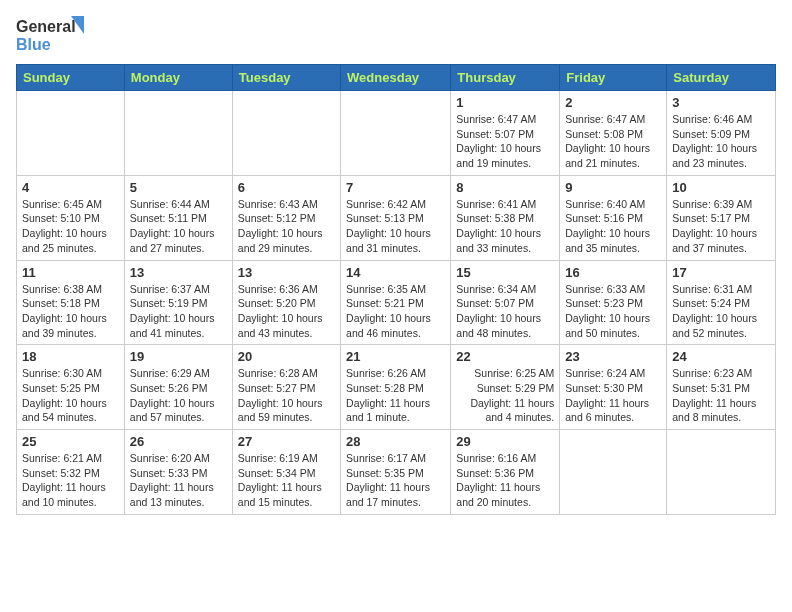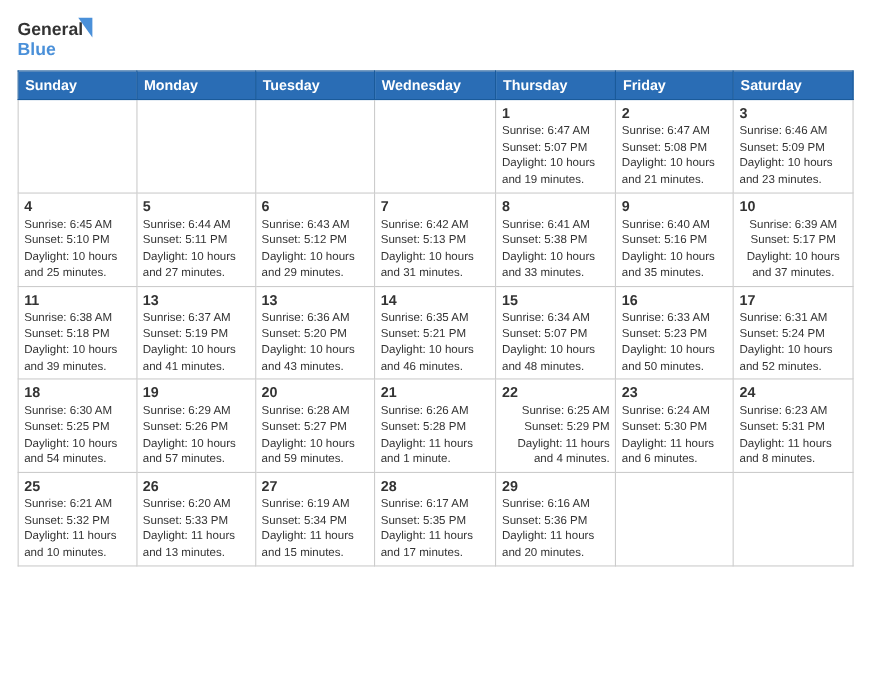--- a/index.html
+++ b/index.html
@@ -37,21 +37,21 @@
       font-size: 16px;
       color: #555;
     }
     .calendar {
       width: 100%;
       border-collapse: collapse;
       font-size: 11px;
     }
     .calendar thead th {
       background-color: #2a6db5;
-      color: #ffffff;
+      color: #bef264;
       text-align: left;
       padding: 5px 6px;
       font-size: 13px;
       font-weight: bold;
       border: 1px solid #1a5a9a;
     }
     .calendar tbody td {
       vertical-align: top;
       border: 1px solid #ccc;
       padding: 4px 5px;
@@ -173,21 +173,21 @@
           </td>
           <td>
             <div class="day-num">9</div>
             <div class="day-info" style="white-space: pre-line;">Sunrise: 6:40 AM
 Sunset: 5:16 PM
 Daylight: 10 hours
 and 35 minutes.</div>
           </td>
           <td>
             <div class="day-num">10</div>
-            <div class="day-info" style="white-space: pre-line; text-align: center;">Sunrise: 6:39 AM
+            <div class="day-info" style="white-space: pre-line;">Sunrise: 6:39 AM
 Sunset: 5:17 PM
 Daylight: 10 hours
 and 37 minutes.</div>
           </td>
         </tr>
         <tr class="row-white">
           <td>
             <div class="day-num">11</div>
             <div class="day-info" style="white-space: pre-line;">Sunrise: 6:38 AM
 Sunset: 5:18 PM

